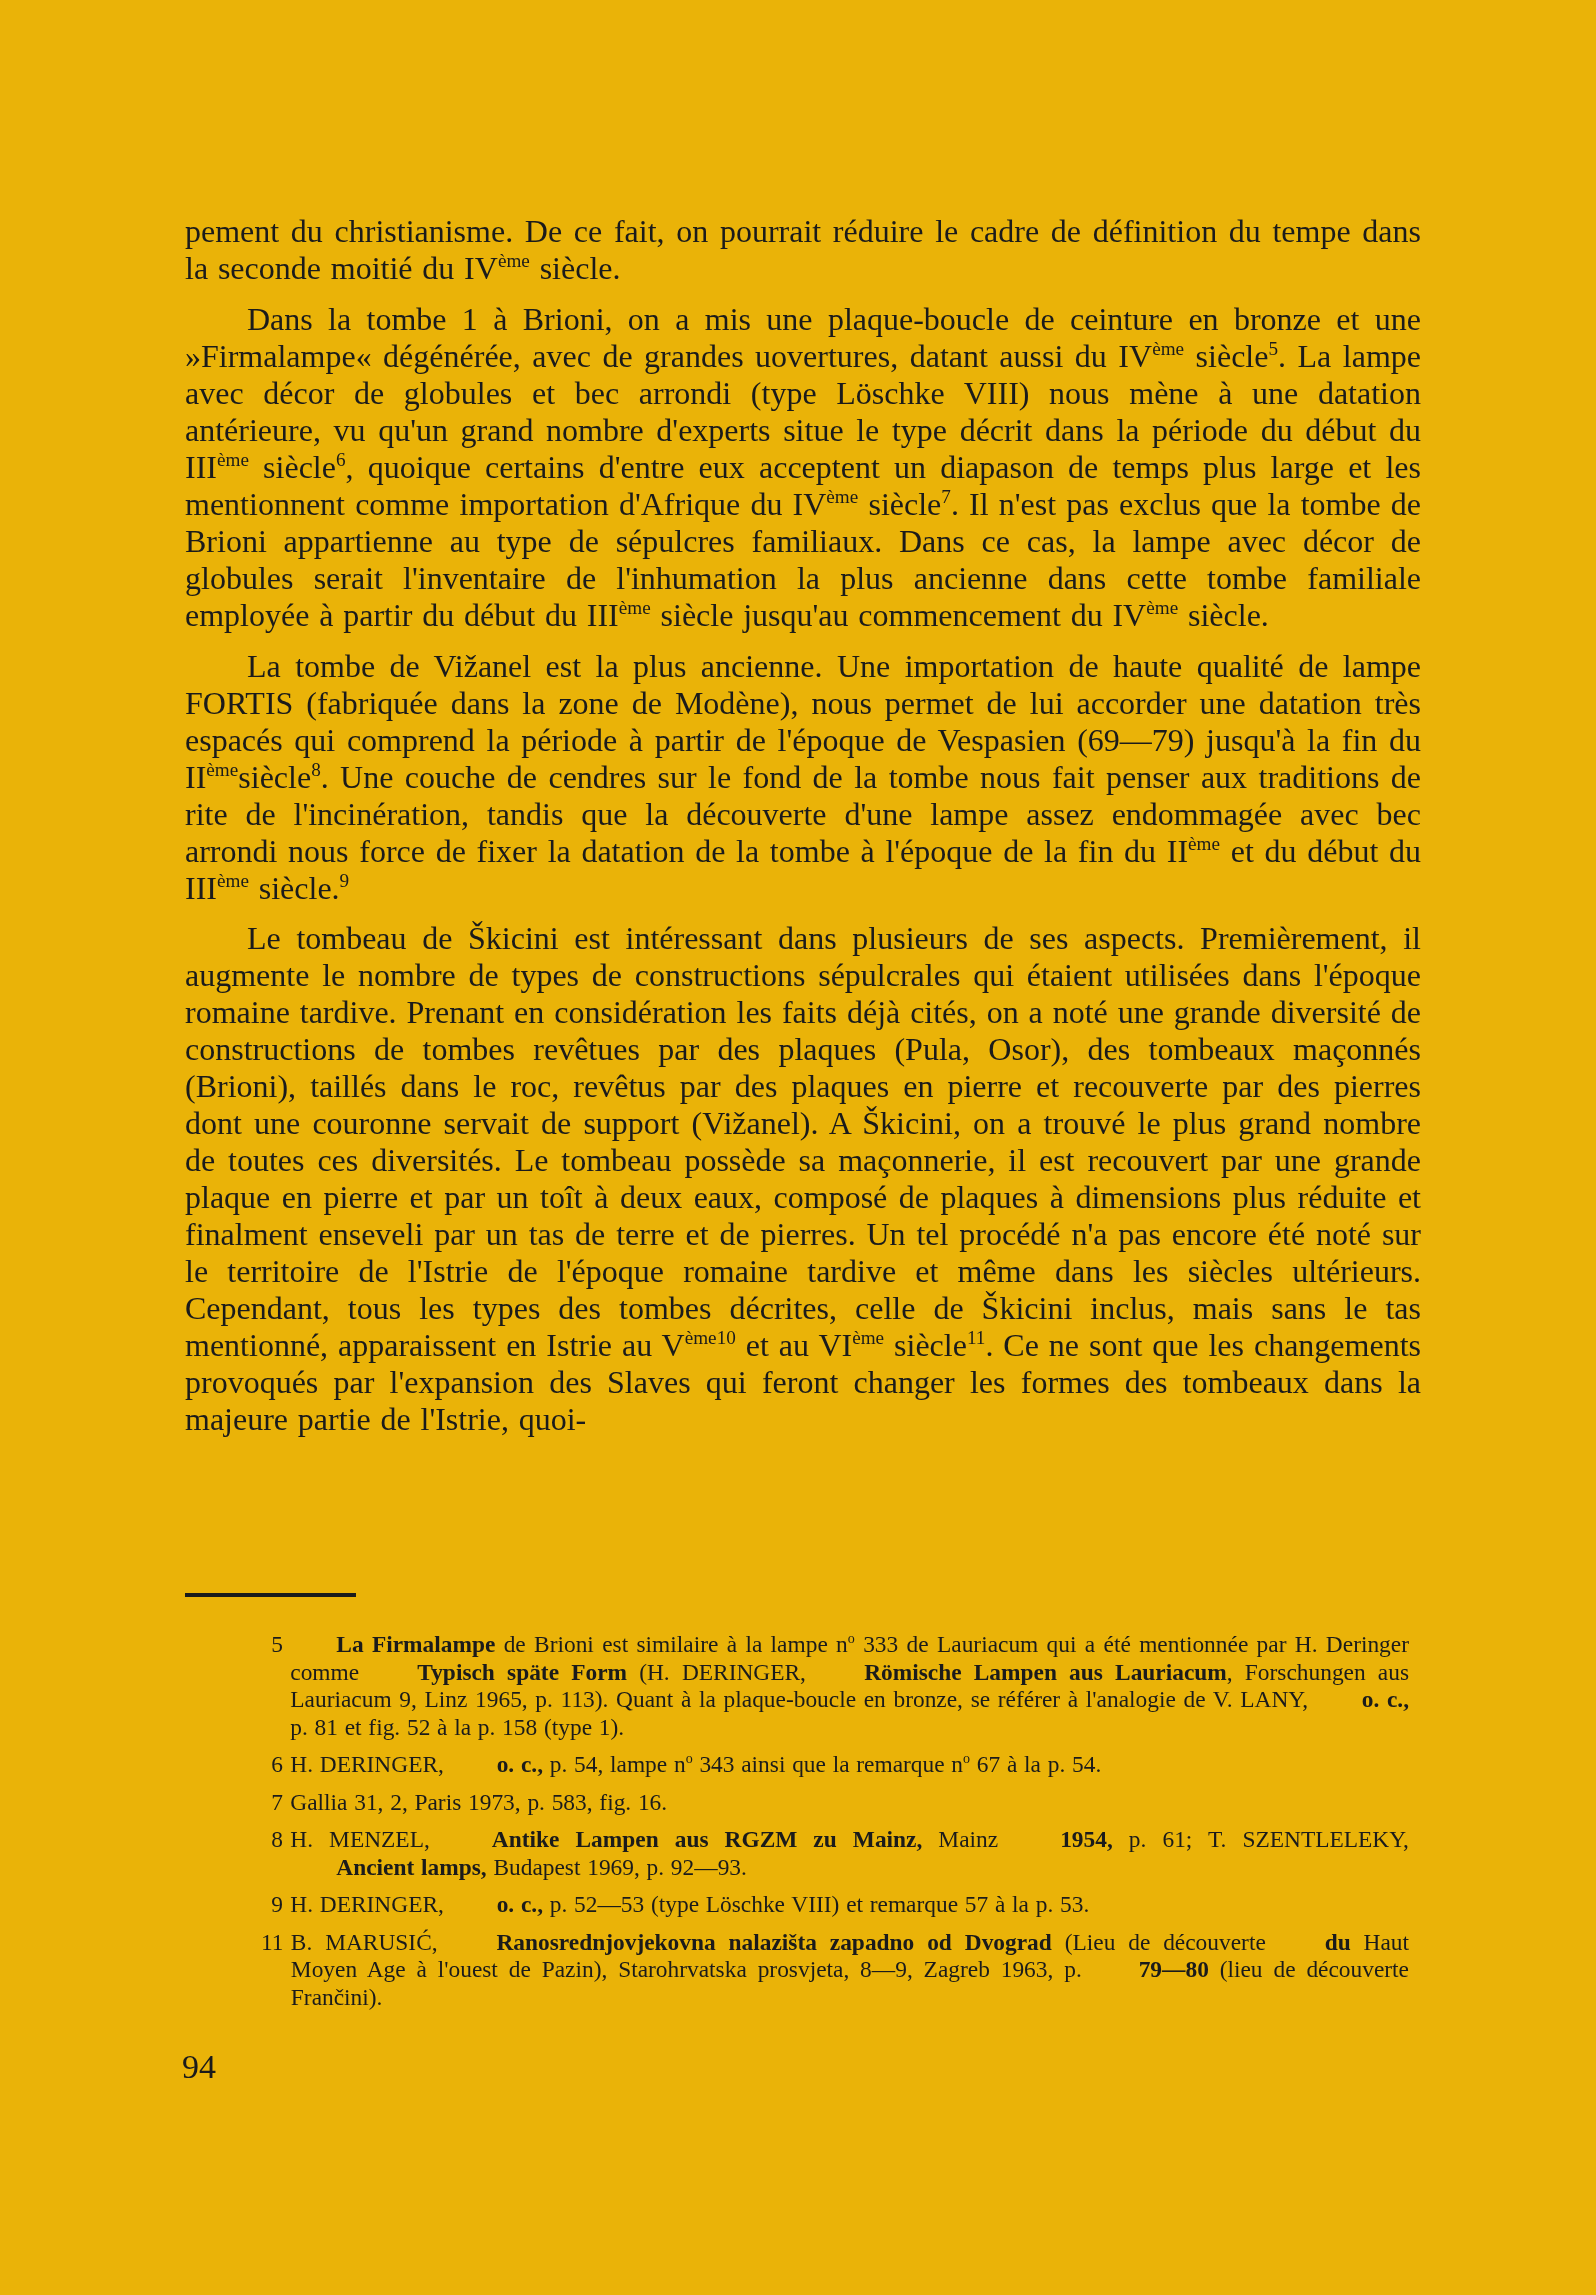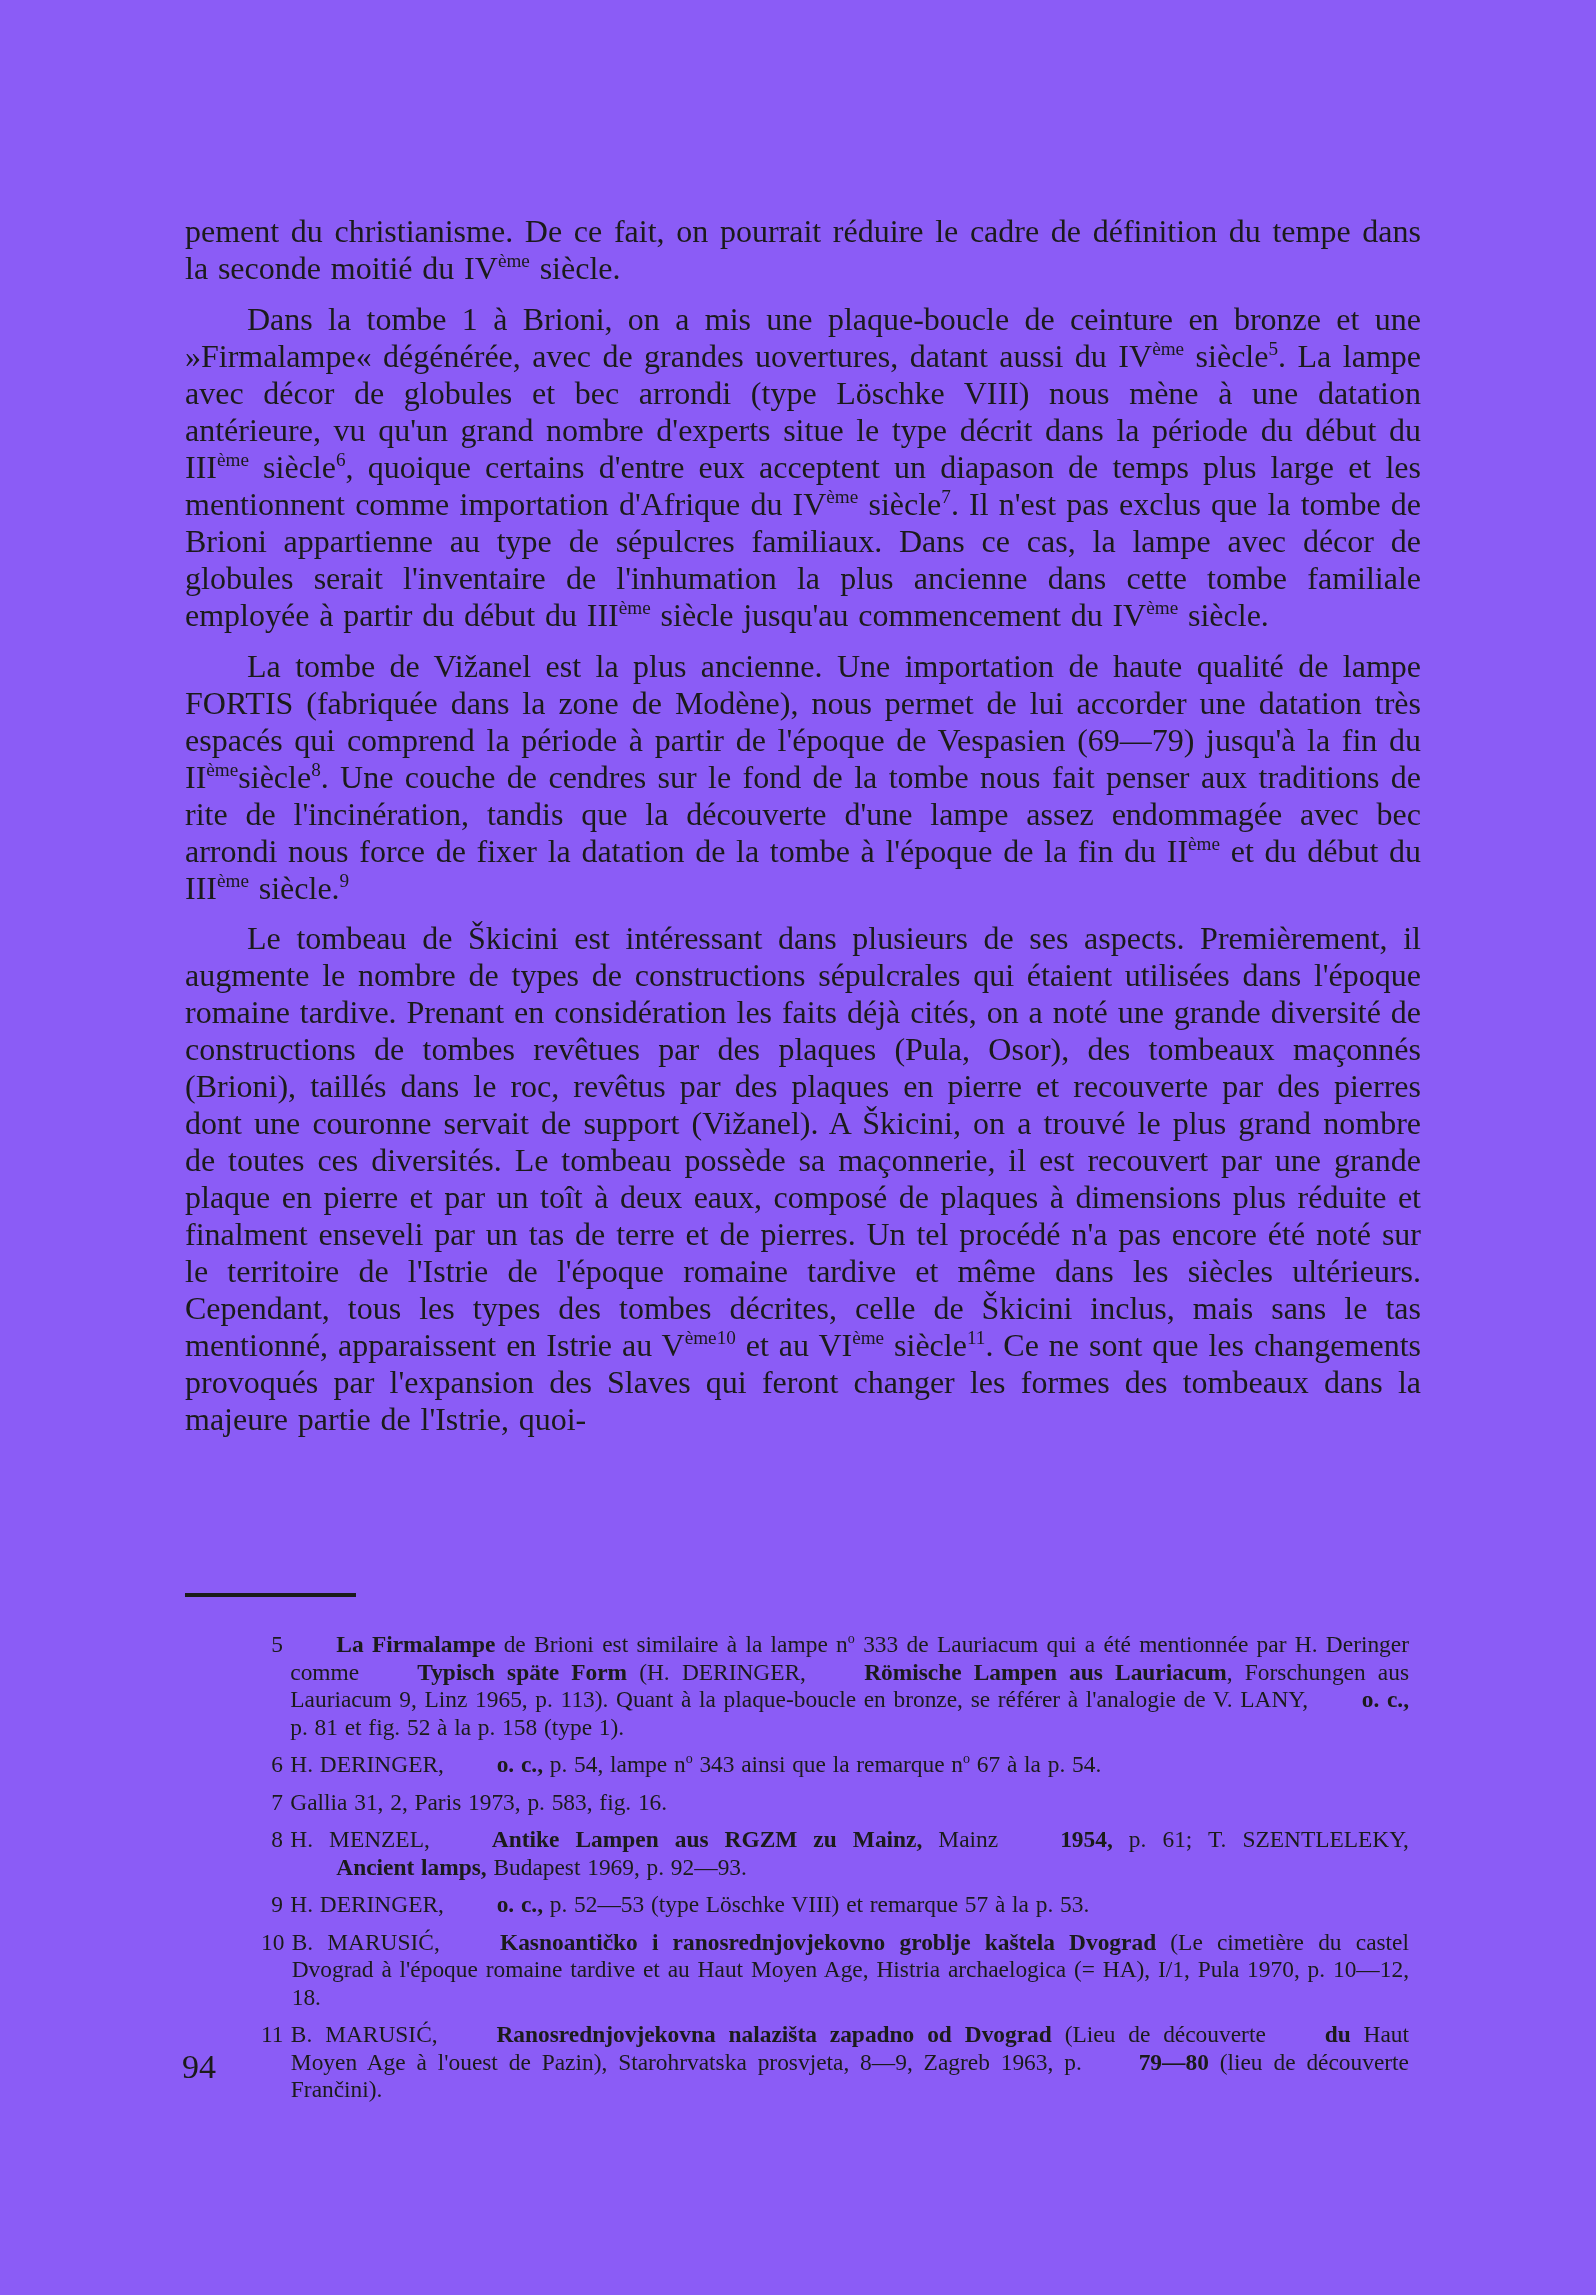--- a/index.html
+++ b/index.html
@@ -5,21 +5,21 @@
   html, body {
     margin: 0;
     padding: 0;
     background: #888;
   }
   .page {
     position: relative;
     width: 1597px;
     height: 2296px;
     margin: 0 auto;
-    background: #8b5cf6;
+    background: #eab308;
     color: #1b1b1b;
     font-family: "Liberation Serif", serif;
     overflow: hidden;
   }
   .body-text {
     position: absolute;
     left: 185px;
     top: 213px;
     width: 1236px;
   }
@@ -104,23 +104,19 @@
       </div>
       <div class="fn-item">
         <span class="fn-num">8</span>
         <div class="fn-text">H. MENZEL, <b>Antike Lampen aus RGZM zu Mainz,</b> Mainz <b>1954,</b> p. 61; T. SZENTLELEKY, <b>Ancient lamps,</b> Budapest 1969, p. 92—93.</div>
       </div>
       <div class="fn-item">
         <span class="fn-num">9</span>
         <div class="fn-text">H. DERINGER, <b>o. c.,</b> p. 52—53 (type Löschke VIII) et remarque 57 à la p. 53.</div>
       </div>
       <div class="fn-item">
-        <span class="fn-num">10</span>
-        <div class="fn-text">B. MARUSIĆ, <b>Kasnoantičko i ranosrednjovjekovno groblje kaštela Dvograd</b> (Le cimetière du castel Dvograd à l'époque romaine tardive et au Haut Moyen Age, Histria archaelogica (= HA), I/1, Pula 1970, p. 10—12, 18.</div>
-      </div>
-      <div class="fn-item">
         <span class="fn-num">11</span>
         <div class="fn-text">B. MARUSIĆ, <b>Ranosrednjovjekovna nalazišta zapadno od Dvograd</b> (Lieu de découverte <b>du</b> Haut Moyen Age à l'ouest de Pazin), Starohrvatska prosvjeta, 8—9, Zagreb 1963, p. <b>79—80</b> (lieu de découverte Frančini).</div>
       </div>
     </section>
   <div class="page-number">94</div>
 </div>
 
 
 </body></html>

